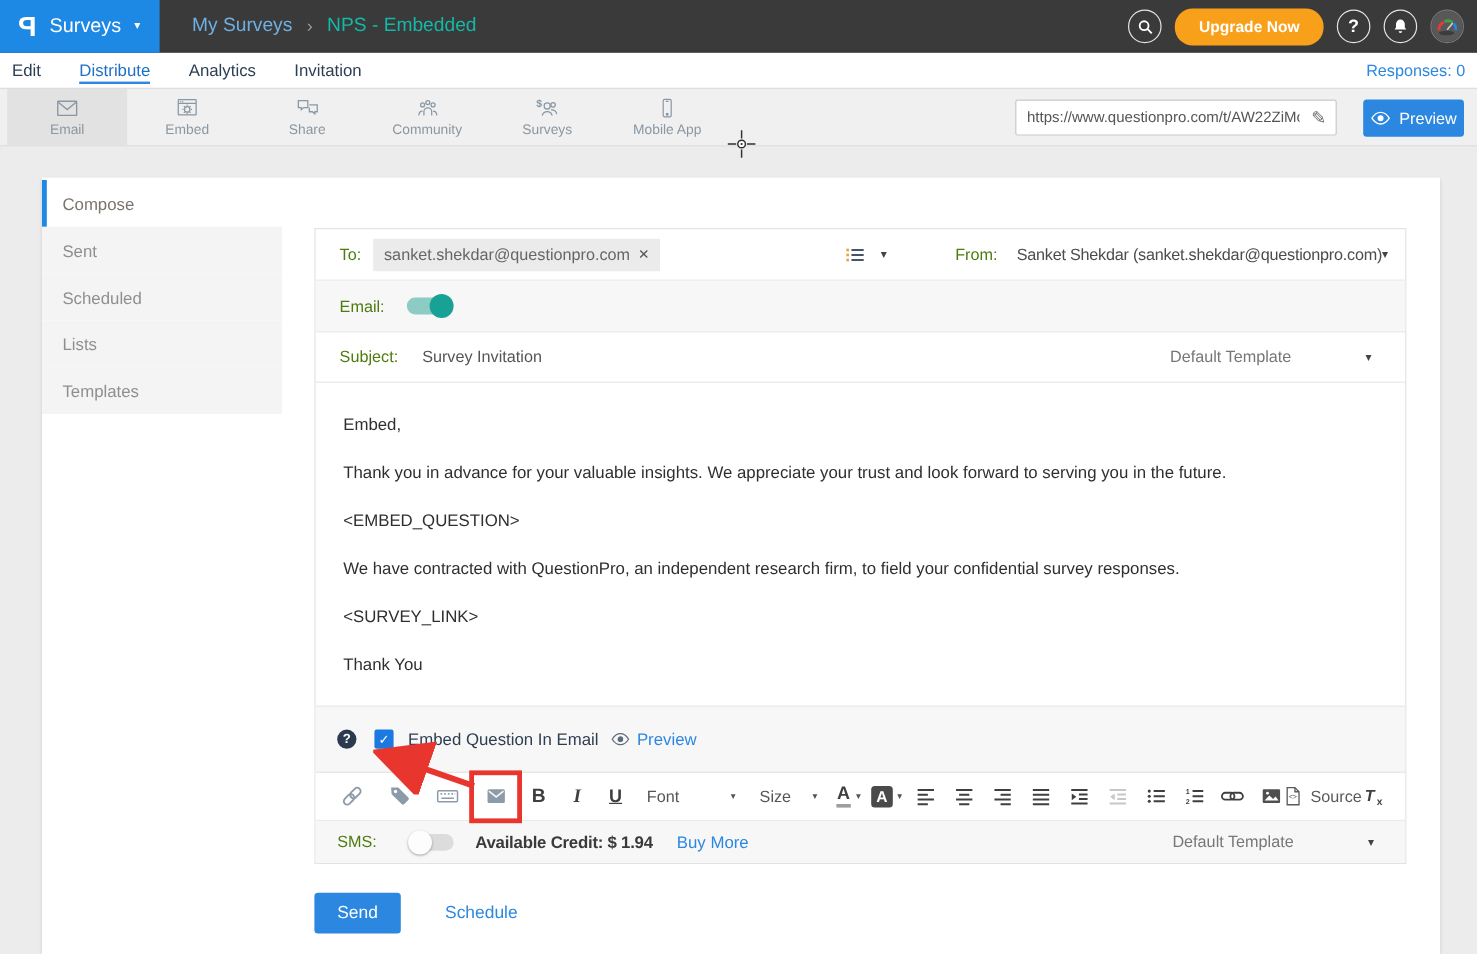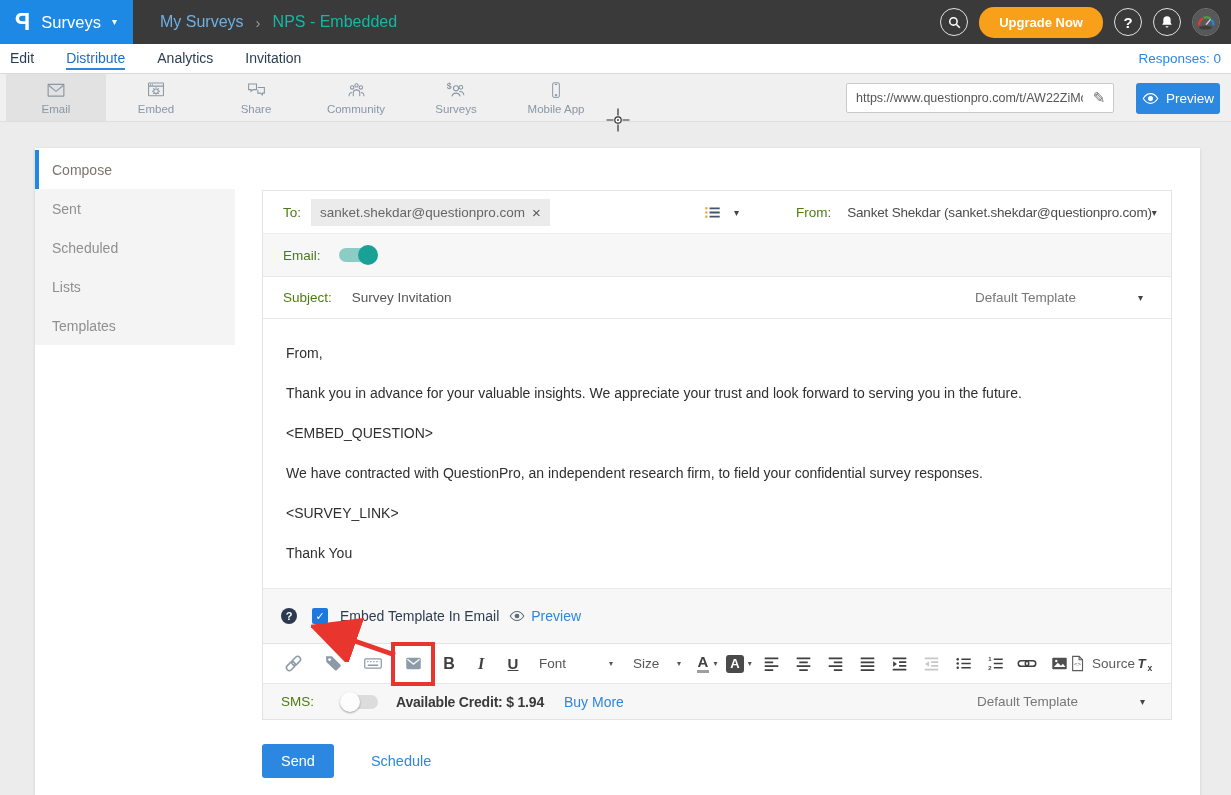--- a/index.html
+++ b/index.html
@@ -293,32 +293,32 @@
     <div class="subject-row">
       <span class="label">Subject:</span>
       <span class="subject-value">Survey Invitation</span>
       <span class="template-select">
         <span>Default Template</span>
         <span class="sel-caret">▾</span>
       </span>
     </div>
 
     <div class="body">
-        <p>From,</p>
+        <p>Embed,</p>
         <p>Thank you in advance for your valuable insights. We appreciate your trust and look forward to serving you in the future.</p>
         <p>&lt;EMBED_QUESTION&gt;</p>
         <p>We have contracted with QuestionPro, an independent research firm, to field your confidential survey responses.</p>
         <p>&lt;SURVEY_LINK&gt;</p>
         <p>Thank You</p>
       </div>
 
     <div class="embed-row">
       <span class="help-circle">?</span>
       <span class="checkbox">✓</span>
-      <span class="embed-label">Embed Template In Email</span>
+      <span class="embed-label">Embed Question In Email</span>
       <span class="inline-eye">
           <svg width="16" height="12" viewBox="0 0 20 14" fill="none" stroke="currentColor" stroke-width="1.3">
             <path d="M1.5 7C4 2.9 7 1.3 10 1.3S16 2.9 18.5 7C16 11.1 13 12.7 10 12.7S4 11.1 1.5 7z"></path>
             <circle cx="10" cy="7" r="2.3" fill="currentColor"></circle>
           </svg>
         </span>
       <span class="preview-link">Preview</span>
     </div>
 
     <div class="toolbar">

